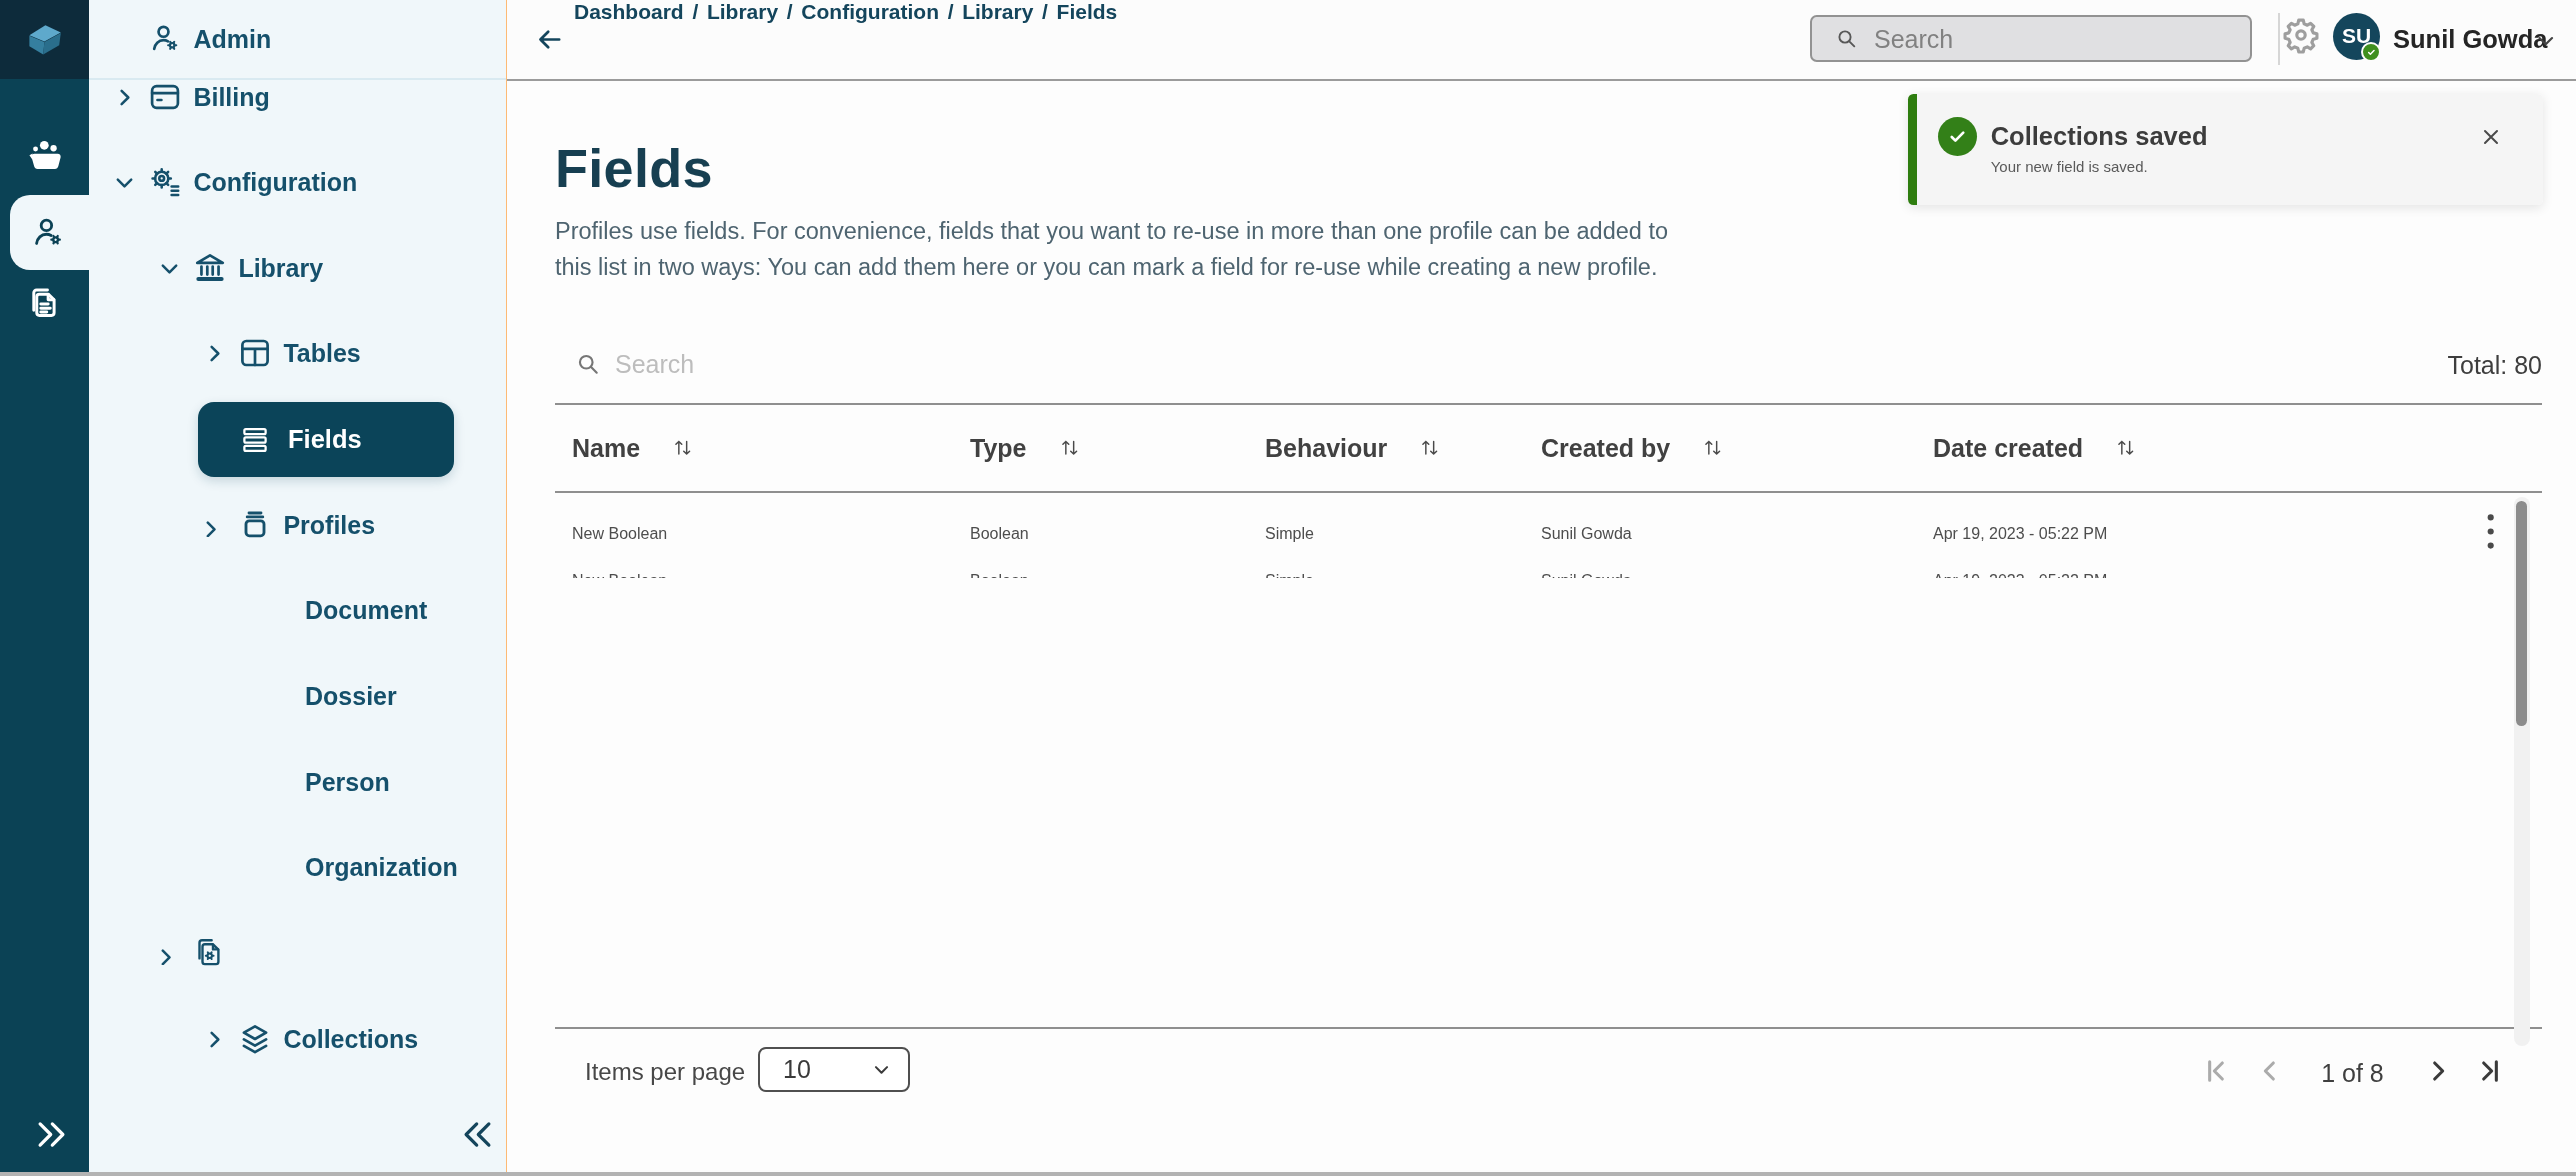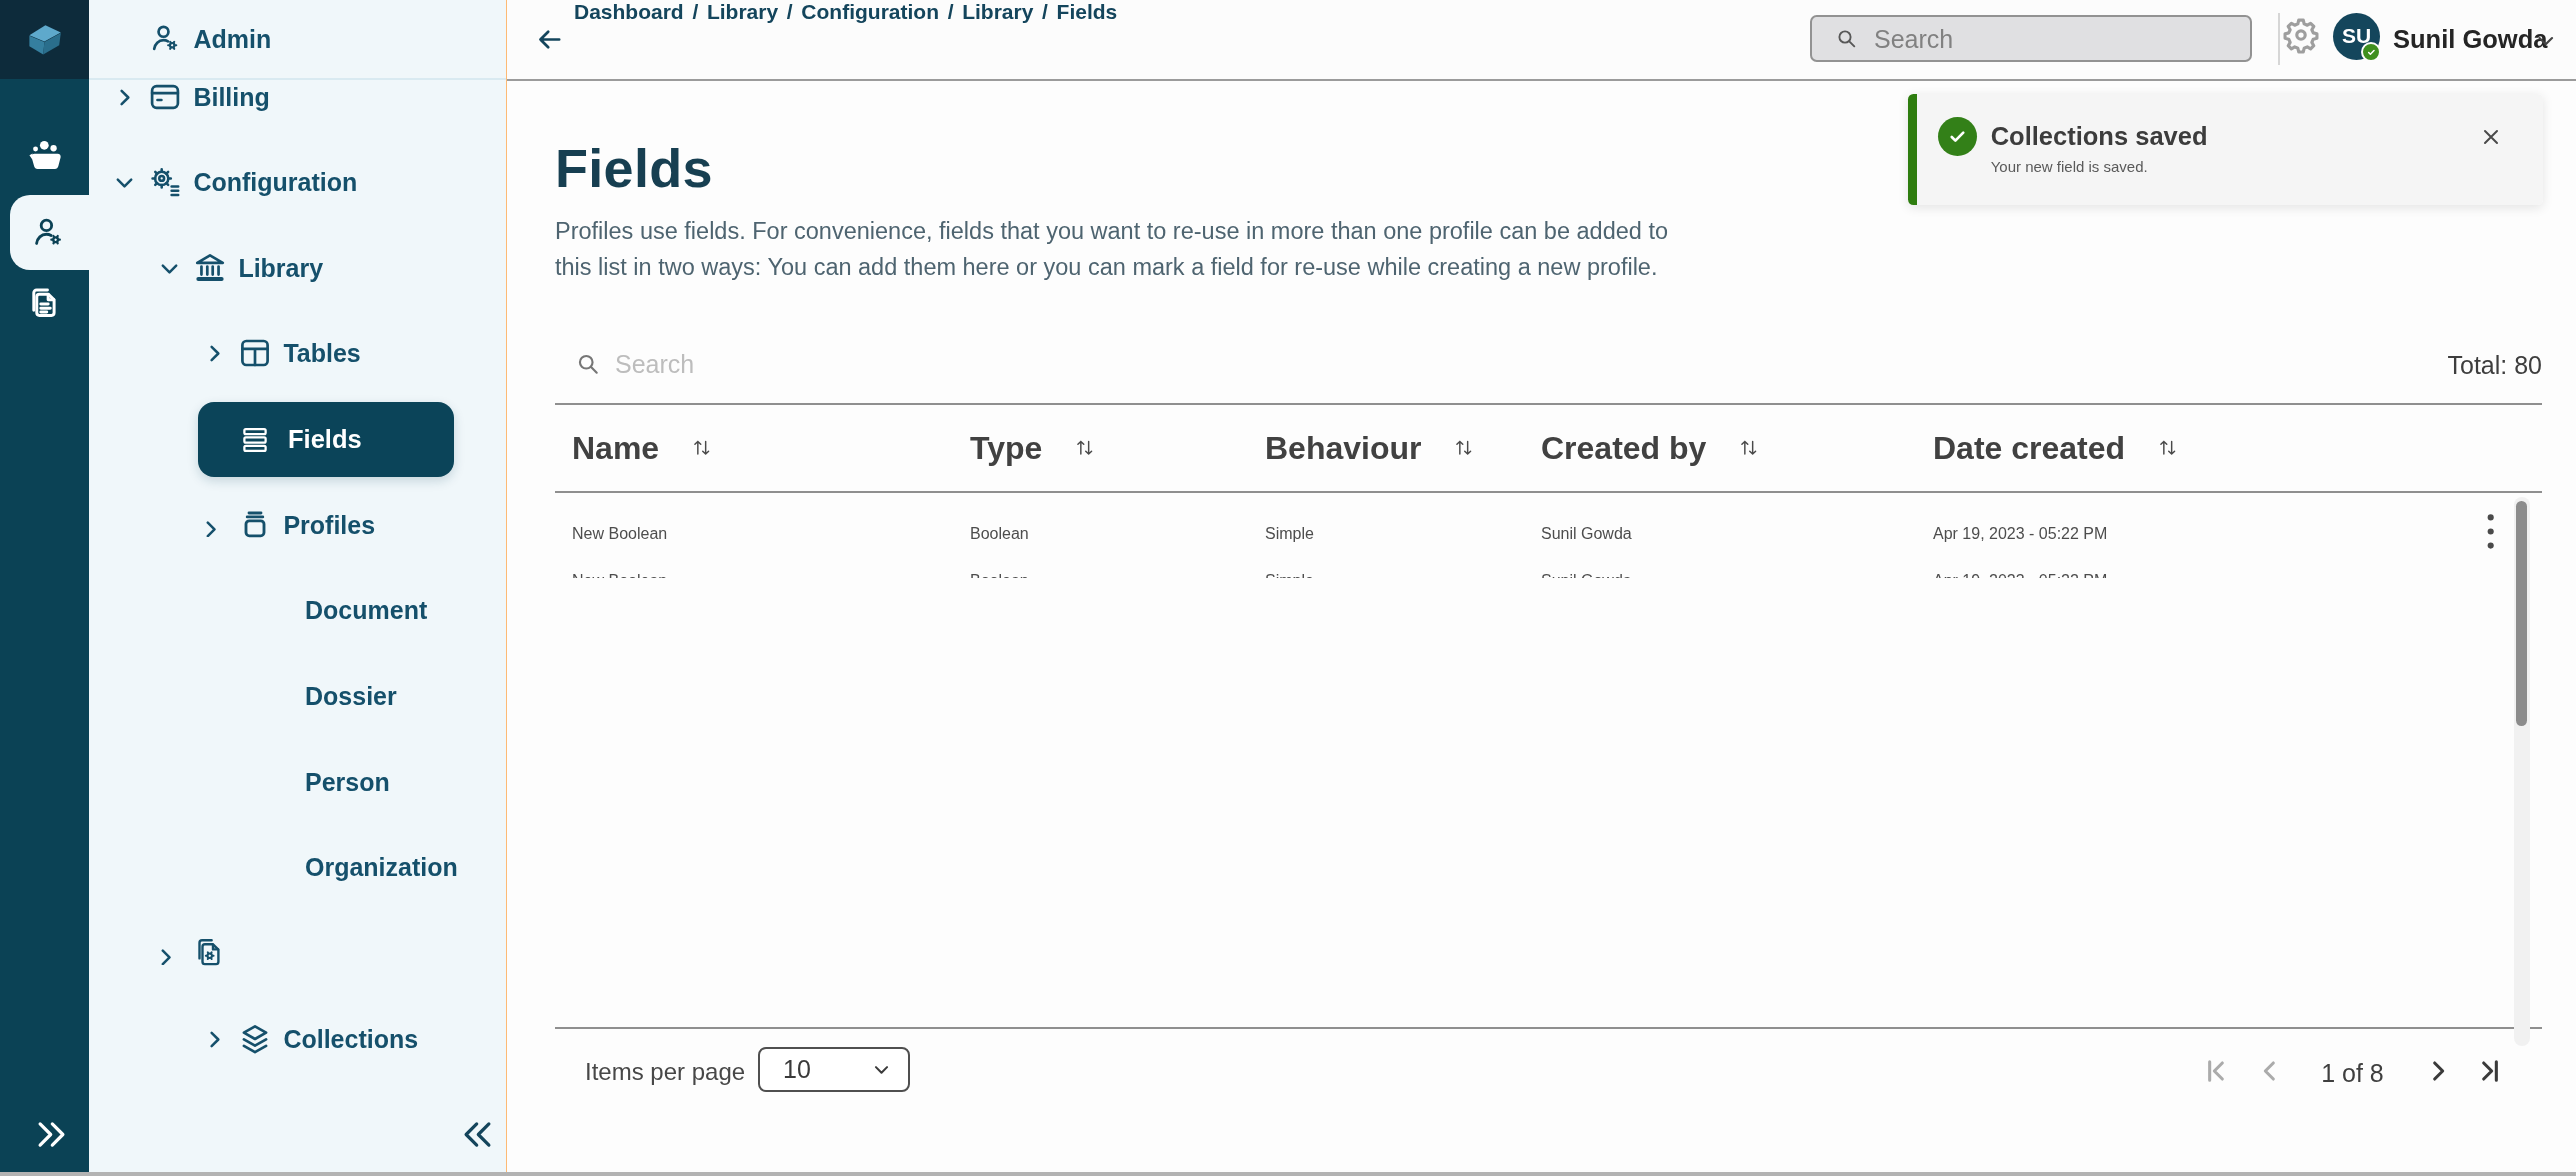--- a/index.html
+++ b/index.html
@@ -76,21 +76,21 @@
   .lsearch-ic{left:68px;top:270px;width:27px;height:27px;color:#767676;}
   .lsearch{left:106px;top:260px;width:416px;height:44px;}
   .lsearch input{width:100%;height:100%;border:none;outline:none;background:transparent;
                  font-family:"Liberation Sans",sans-serif;font-size:25px;color:#444;}
   .lsearch input::placeholder{color:#BDBDBD;}
   .total{left:1364px;top:270px;width:671px;text-align:right;font-size:25px;color:#3E3E3E;font-weight:500;}
   .rule{left:48px;width:1987px;height:2px;background:#8F8F8F;}
   .grid{display:grid;grid-template-columns:398px 295px 276px 392px 544px 83px;align-items:center;}
   .thead{left:48px;top:324px;width:1987px;height:86px;}
   .hcell{display:flex;align-items:center;gap:32px;padding-left:17px;
-         font-size:32px;font-weight:600;color:#414141;text-align:center;}
+         font-size:25px;font-weight:600;color:#414141;text-align:center;}
   .sort{width:21.5px;height:21.5px;color:#4A4A4A;flex:0 0 auto;cursor:pointer;}
   .tviewport{left:48px;top:412px;width:1987px;height:85px;overflow:hidden;}
   .trow{position:absolute;left:0;width:1987px;height:81px;}
   .tcell{padding-left:17px;font-size:16px;color:#4D4D4D;white-space:nowrap;}
   .kebab{width:9.4px;height:47px;margin-left:9.4px;color:#4A4A4A;cursor:pointer;}
   .pag-div{top:946px;}
   .ipp-label{left:78px;top:977px;font-size:24px;color:#474747;}
   .ipp-select{left:251px;top:966px;width:152px;height:45px;border:2px solid #4F4F4F;border-radius:8px;
               box-sizing:border-box;display:flex;align-items:center;justify-content:space-between;
               padding:0 17.4px 0 23px;font-size:25px;color:#3A3A3A;cursor:pointer;background:#fff;}

